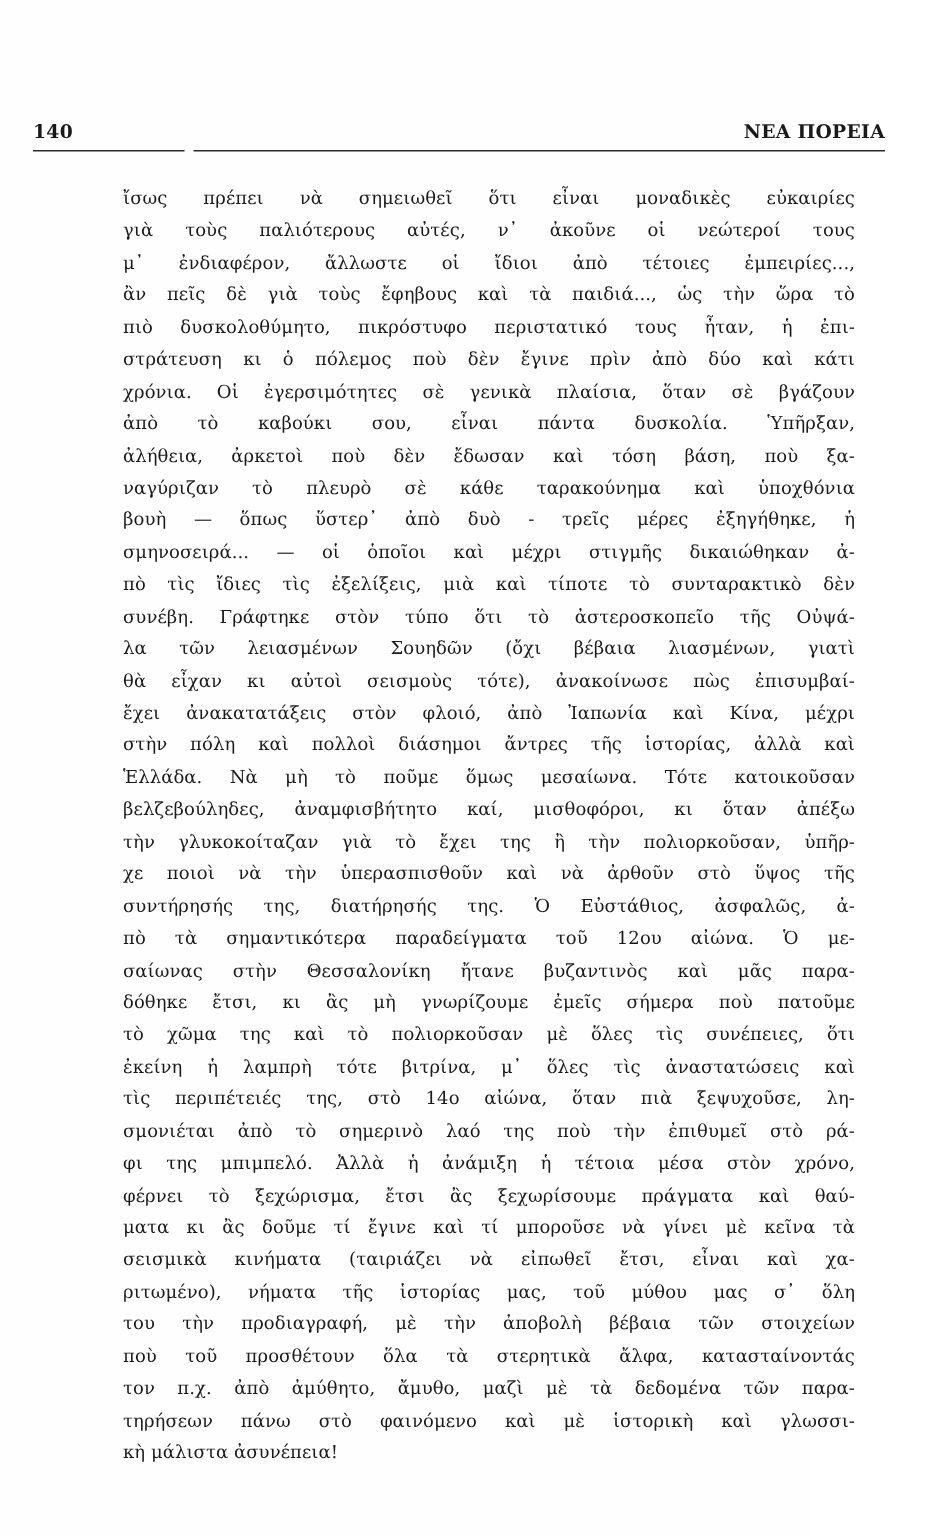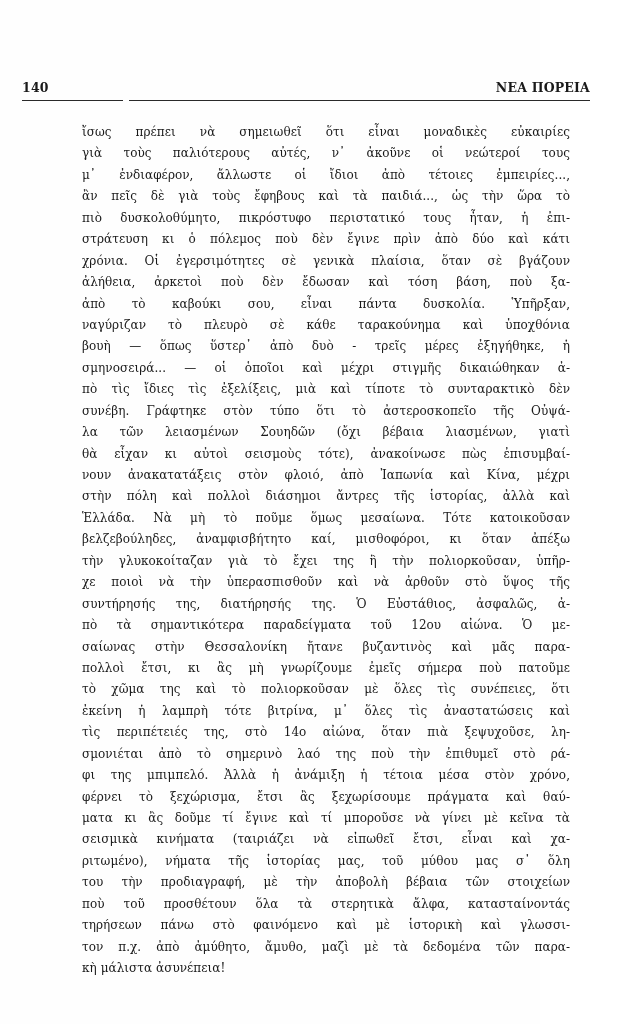--- a/index.html
+++ b/index.html
@@ -84,47 +84,47 @@
   <div class="rule rule-right"></div>
 
   <div class="body-text">
     <span class="line">ἴσως πρέπει νὰ σημειωθεῖ ὅτι εἶναι μοναδικὲς εὐκαιρίες</span>
     <span class="line">γιὰ τοὺς παλιότερους αὐτές, ν᾽ ἀκοῦνε οἱ νεώτεροί τους</span>
     <span class="line">μ᾽ ἐνδιαφέρον, ἄλλωστε οἱ ἴδιοι ἀπὸ τέτοιες ἐμπειρίες...,</span>
     <span class="line">ἂν πεῖς δὲ γιὰ τοὺς ἔφηβους καὶ τὰ παιδιά..., ὡς τὴν ὥρα τὸ</span>
     <span class="line">πιὸ δυσκολοθύμητο, πικρόστυφο περιστατικό τους ἦταν, ἡ ἐπι-</span>
     <span class="line">στράτευση κι ὁ πόλεμος ποὺ δὲν ἔγινε πρὶν ἀπὸ δύο καὶ κάτι</span>
     <span class="line">χρόνια. Οἱ ἐγερσιμότητες σὲ γενικὰ πλαίσια, ὅταν σὲ βγάζουν</span>
+    <span class="line">ἀπὸ τὸ καβούκι σου, εἶναι πάντα δυσκολία. Ὑπῆρξαν,</span>
     <span class="line">ἀλήθεια, ἀρκετοὶ ποὺ δὲν ἔδωσαν καὶ τόση βάση, ποὺ ξα-</span>
-    <span class="line">ἀπὸ τὸ καβούκι σου, εἶναι πάντα δυσκολία. Ὑπῆρξαν,</span>
     <span class="line">ναγύριζαν τὸ πλευρὸ σὲ κάθε ταρακούνημα καὶ ὑποχθόνια</span>
     <span class="line">βουὴ — ὅπως ὕστερ᾽ ἀπὸ δυὸ - τρεῖς μέρες ἐξηγήθηκε, ἡ</span>
     <span class="line">σμηνοσειρά... — οἱ ὁποῖοι καὶ μέχρι στιγμῆς δικαιώθηκαν ἀ-</span>
     <span class="line">πὸ τὶς ἴδιες τὶς ἐξελίξεις, μιὰ καὶ τίποτε τὸ συνταρακτικὸ δὲν</span>
     <span class="line">συνέβη. Γράφτηκε στὸν τύπο ὅτι τὸ ἀστεροσκοπεῖο τῆς Οὐψά-</span>
     <span class="line">λα τῶν λειασμένων Σουηδῶν (ὄχι βέβαια λιασμένων, γιατὶ</span>
     <span class="line">θὰ εἶχαν κι αὐτοὶ σεισμοὺς τότε), ἀνακοίνωσε πὼς ἐπισυμβαί-</span>
-    <span class="line">νουν ἀνακατατάξεις στὸν φλοιό, ἀπὸ Ἰαπωνία καὶ Κίνα, μέχρι</span>
+    <span class="line">ἔχει ἀνακατατάξεις στὸν φλοιό, ἀπὸ Ἰαπωνία καὶ Κίνα, μέχρι</span>
     <span class="line">στὴν πόλη καὶ πολλοὶ διάσημοι ἄντρες τῆς ἱστορίας, ἀλλὰ καὶ</span>
     <span class="line">Ἑλλάδα. Νὰ μὴ τὸ ποῦμε ὅμως μεσαίωνα. Τότε κατοικοῦσαν</span>
     <span class="line">βελζεβούληδες, ἀναμφισβήτητο καί, μισθοφόροι, κι ὅταν ἀπέξω</span>
     <span class="line">τὴν γλυκοκοίταζαν γιὰ τὸ ἔχει της ἢ τὴν πολιορκοῦσαν, ὑπῆρ-</span>
     <span class="line">χε ποιοὶ νὰ τὴν ὑπερασπισθοῦν καὶ νὰ ἀρθοῦν στὸ ὕψος τῆς</span>
     <span class="line">συντήρησής της, διατήρησής της. Ὁ Εὐστάθιος, ἀσφαλῶς, ἀ-</span>
     <span class="line">πὸ τὰ σημαντικότερα παραδείγματα τοῦ 12ου αἰώνα. Ὁ με-</span>
     <span class="line">σαίωνας στὴν Θεσσαλονίκη ἤτανε βυζαντινὸς καὶ μᾶς παρα-</span>
-    <span class="line">πολλοὶ ἔτσι, κι ἂς μὴ γνωρίζουμε ἐμεῖς σήμερα ποὺ πατοῦμε</span>
+    <span class="line">δόθηκε ἔτσι, κι ἂς μὴ γνωρίζουμε ἐμεῖς σήμερα ποὺ πατοῦμε</span>
     <span class="line">τὸ χῶμα της καὶ τὸ πολιορκοῦσαν μὲ ὅλες τὶς συνέπειες, ὅτι</span>
     <span class="line">ἐκείνη ἡ λαμπρὴ τότε βιτρίνα, μ᾽ ὅλες τὶς ἀναστατώσεις καὶ</span>
     <span class="line">τὶς περιπέτειές της, στὸ 14ο αἰώνα, ὅταν πιὰ ξεψυχοῦσε, λη-</span>
     <span class="line">σμονιέται ἀπὸ τὸ σημερινὸ λαό της ποὺ τὴν ἐπιθυμεῖ στὸ ρά-</span>
     <span class="line">φι της μπιμπελό. Ἀλλὰ ἡ ἀνάμιξη ἡ τέτοια μέσα στὸν χρόνο,</span>
     <span class="line">φέρνει τὸ ξεχώρισμα, ἔτσι ἂς ξεχωρίσουμε πράγματα καὶ θαύ-</span>
     <span class="line">ματα κι ἂς δοῦμε τί ἔγινε καὶ τί μποροῦσε νὰ γίνει μὲ κεῖνα τὰ</span>
     <span class="line">σεισμικὰ κινήματα (ταιριάζει νὰ εἰπωθεῖ ἔτσι, εἶναι καὶ χα-</span>
     <span class="line">ριτωμένο), νήματα τῆς ἱστορίας μας, τοῦ μύθου μας σ᾽ ὅλη</span>
     <span class="line">του τὴν προδιαγραφή, μὲ τὴν ἀποβολὴ βέβαια τῶν στοιχείων</span>
     <span class="line">ποὺ τοῦ προσθέτουν ὅλα τὰ στερητικὰ ἄλφα, κατασταίνοντάς</span>
+    <span class="line">τον π.χ. ἀπὸ ἀμύθητο, ἄμυθο, μαζὶ μὲ τὰ δεδομένα τῶν παρα-</span>
     <span class="line">τηρήσεων πάνω στὸ φαινόμενο καὶ μὲ ἱστορικὴ καὶ γλωσσι-</span>
-    <span class="line">τον π.χ. ἀπὸ ἀμύθητο, ἄμυθο, μαζὶ μὲ τὰ δεδομένα τῶν παρα-</span>
     <span class="line last">κὴ μάλιστα ἀσυνέπεια!</span>
   </div>
 </div>
 
 </body></html>

